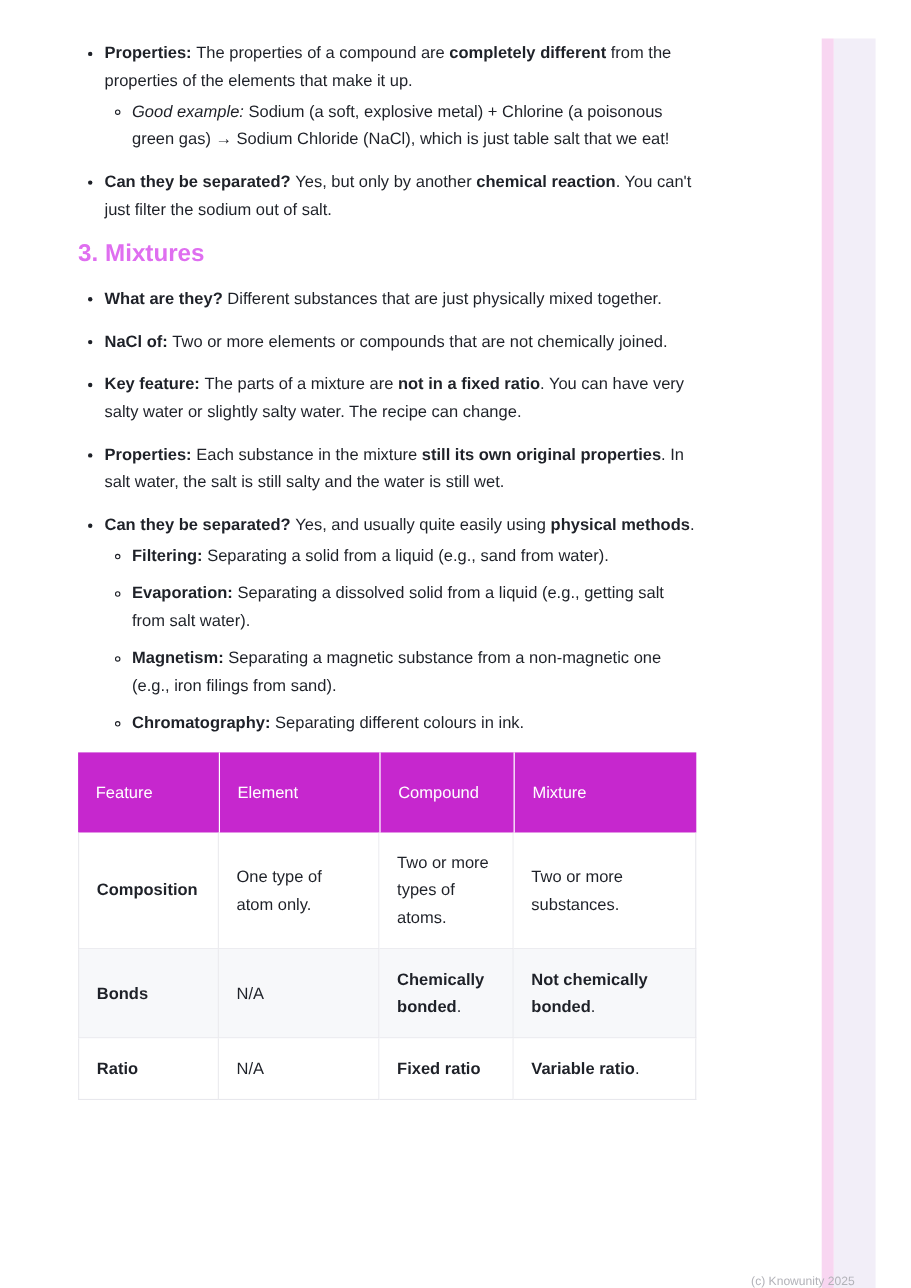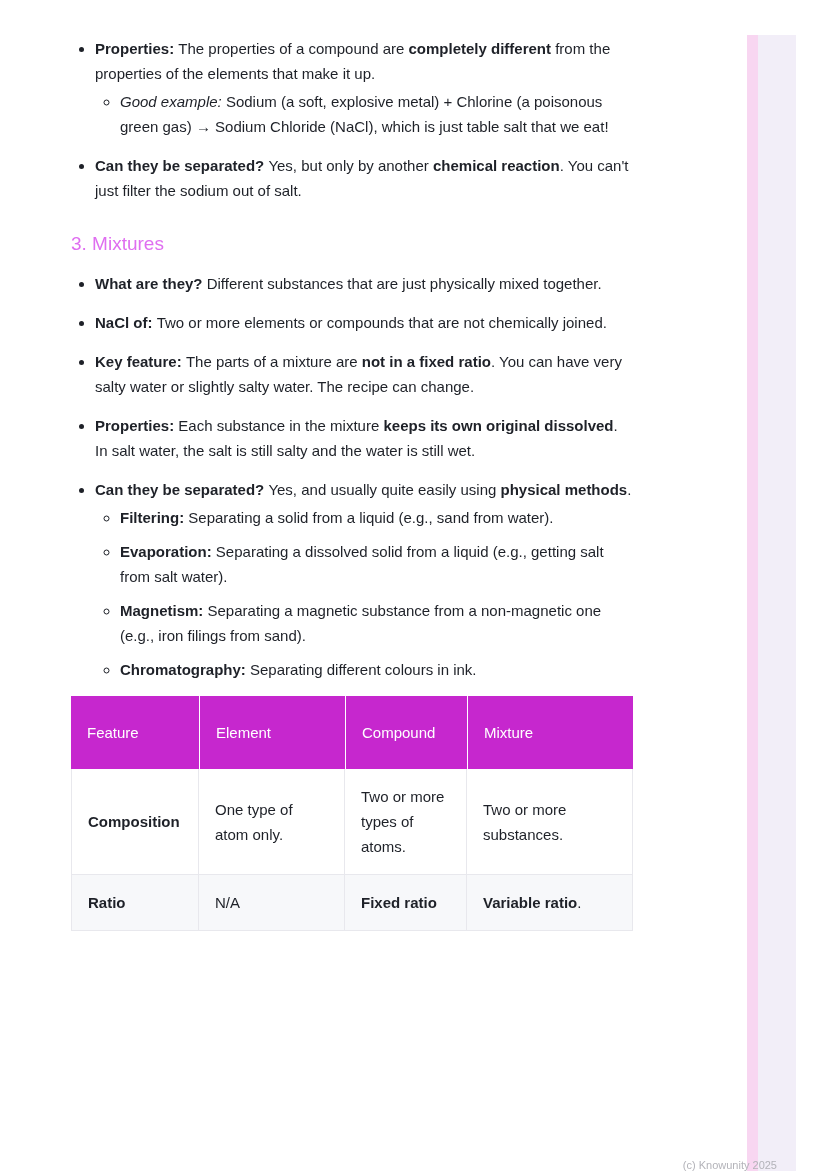--- a/index.html
+++ b/index.html
@@ -19,24 +19,24 @@
   }
   .main-list { list-style: disc; padding-left: 24px; }
   .main-list > li { font-size: 15px; line-height: 25px; margin-bottom: 14px; }
   .main-list > li::marker { color: var(--text, #1e2128); }
   .sub-list { list-style: circle; padding-left: 25px; margin-top: 3px; }
   .sub-list > li { font-size: 15px; line-height: 25px; margin-bottom: 9px; }
   .sub-list > li:last-child { margin-bottom: 0; }
   .li-text .b, .cell .b { font-weight: bold; }
   .li-text .i { font-style: italic; }
   .section-heading {
-    font-size: 19px;
-    font-weight: normal;
+    font-size: 22px;
+    font-weight: bold;
     color: var(--accent_pink, #df6ef0);
-    margin: 30px 0 16px 0;
+    margin: 14px 0 16px 0;
   }
   .comparison-table {
     width: 562px;
     border-collapse: separate;
     border-spacing: 0;
     margin-top: 10px;
     font-size: 15px;
   }
   .comparison-table col.c0 { width: 128px; }
   .comparison-table col.c1 { width: 146px; }
@@ -101,21 +101,21 @@
     <li>
       <div class="li-text"><span class="b">What are they? </span><span>Different substances that are just physically mixed together.</span></div>
     </li>
     <li>
       <div class="li-text"><span class="b">NaCl of: </span><span>Two or more elements or compounds that are not chemically joined.</span></div>
     </li>
     <li>
       <div class="li-text"><span class="b">Key feature: </span><span>The parts of a mixture are </span><span class="b">not in a fixed ratio</span><span>. You can have very salty water or slightly salty water. The recipe can change.</span></div>
     </li>
     <li>
-      <div class="li-text"><span class="b">Properties: </span><span>Each substance in the mixture </span><span class="b">keeps its own original dissolved</span><span>. In salt water, the salt is still salty and the water is still wet.</span></div>
+      <div class="li-text"><span class="b">Properties: </span><span>Each substance in the mixture </span><span class="b">still its own original properties</span><span>. In salt water, the salt is still salty and the water is still wet.</span></div>
     </li>
     <li>
       <div class="li-text"><span class="b">Can they be separated? </span><span>Yes, and usually quite easily using </span><span class="b">physical methods</span><span>.</span></div>
       <ul class="sub-list">
         <li>
           <div class="li-text"><span class="b">Filtering: </span><span>Separating a solid from a liquid (e.g., sand from water).</span></div>
         </li>
         <li>
           <div class="li-text"><span class="b">Evaporation: </span><span>Separating a dissolved solid from a liquid (e.g., getting salt from salt water).</span></div>
         </li>
@@ -146,20 +146,26 @@
       </tr>
     </thead>
     <tbody>
       <tr>
         <td class="cell"><span class="b">Composition</span></td>
         <td class="cell"><span>One type of atom only.</span></td>
         <td class="cell"><span>Two or more types of atoms.</span></td>
         <td class="cell"><span>Two or more substances.</span></td>
       </tr>
       <tr>
+        <td class="cell"><span class="b">Bonds</span></td>
+        <td class="cell"><span>N/A</span></td>
+        <td class="cell"><span class="b">Chemically bonded</span><span>.</span></td>
+        <td class="cell"><span class="b">Not chemically bonded</span><span>.</span></td>
+      </tr>
+      <tr>
         <td class="cell"><span class="b">Ratio</span></td>
         <td class="cell"><span>N/A</span></td>
         <td class="cell"><span class="b">Fixed ratio</span></td>
         <td class="cell"><span class="b">Variable ratio</span><span>.</span></td>
       </tr>
     </tbody>
   </table>
 
 </main>
 

